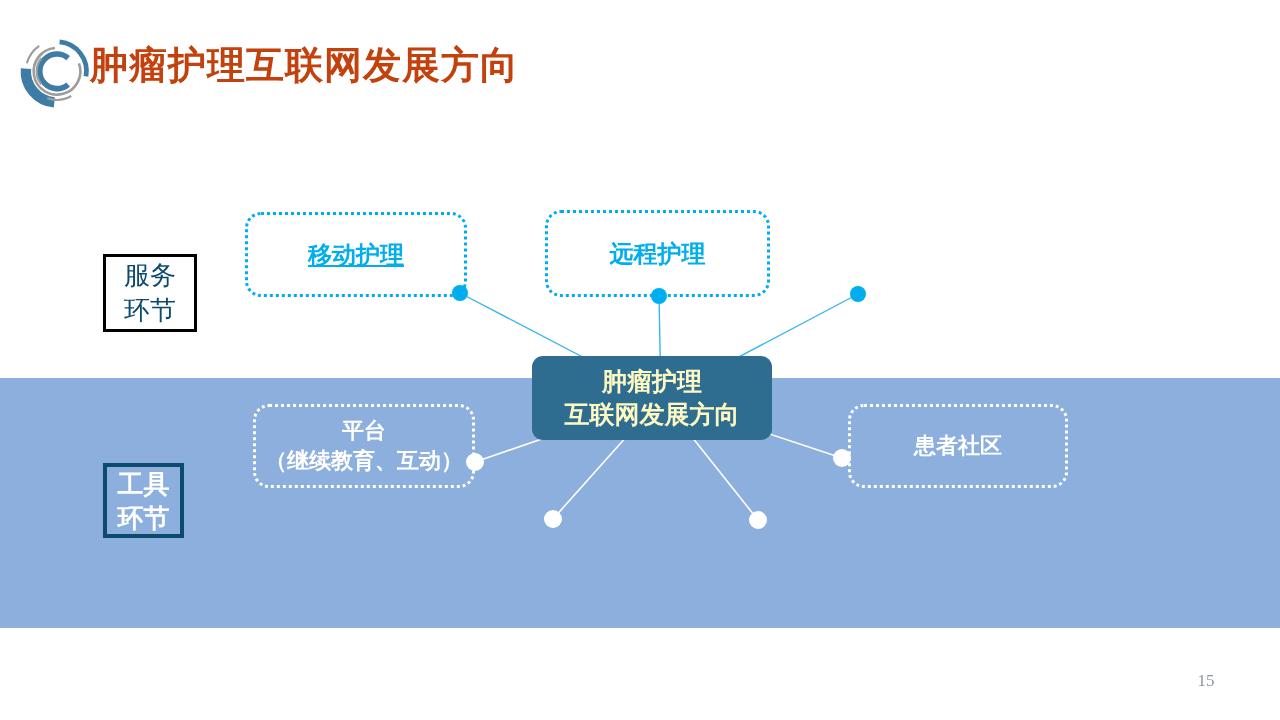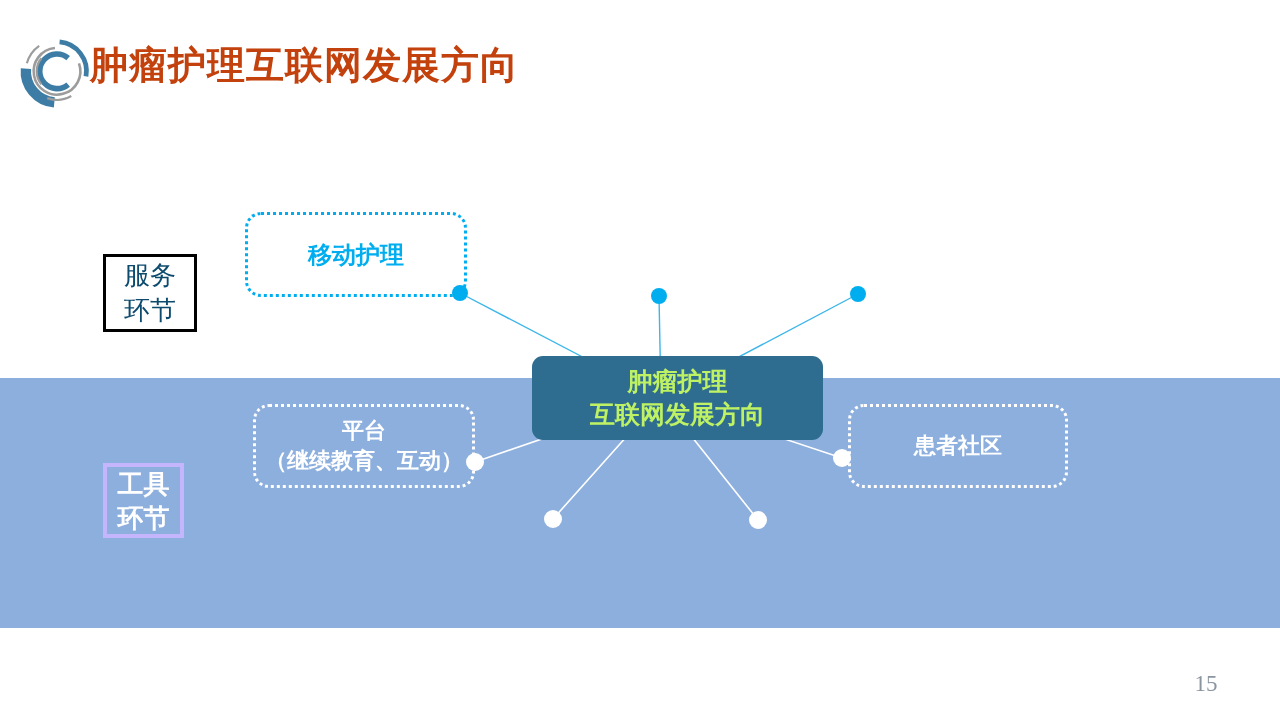--- a/index.html
+++ b/index.html
@@ -25,56 +25,56 @@
     position:absolute;display:flex;align-items:center;justify-content:center;
     text-align:center;white-space:pre-line;z-index:2;box-sizing:border-box;
   }
   .stage-label.service{
     left:103px;top:254px;width:94px;height:78px;
     border:3px solid #000;color:#0c4a6e;background:#fff;
     font-size:26px;line-height:35px;
   }
   .stage-label.tool{
     left:103px;top:463px;width:81px;height:75px;
-    border:4px solid #c4b5fd;color:#fff;background:transparent;
+    border:4px solid #0c4a6e;color:#fff;background:transparent;
     font-size:26px;line-height:34px;font-weight:bold;
   }
   
   .svc-box{
     position:absolute;display:flex;align-items:center;justify-content:center;
     border:3px dotted var(--accent-cyan,#00aeef);border-radius:16px;
     color:var(--accent-cyan,#00aeef);font-size:24px;font-weight:bold;
     background:#fff;z-index:2;box-sizing:border-box;text-align:center;
   }
-  #svc-0{left:245px;top:212px;width:222px;height:85px;}
+  #svc-0{left:245px;top:212px;width:222px;height:85px;text-decoration:underline;}
   #svc-1{left:545px;top:210px;width:225px;height:87px;}
   #svc-2{left:853px;top:213px;width:218px;height:83px;}
   
   .tool-box{
     position:absolute;display:flex;align-items:center;justify-content:center;
     border:3px dotted #fff;border-radius:16px;
     color:#fff;font-size:22px;font-weight:bold;line-height:30px;
     background:var(--band-blue,#8dafdd);z-index:2;box-sizing:border-box;
     text-align:center;white-space:pre-line;
   }
   #tool-0{left:253px;top:404px;width:222px;height:84px;}
   #tool-1{left:382px;top:518px;width:218px;height:85px;}
   #tool-2{left:713px;top:518px;width:220px;height:85px;}
   #tool-3{left:848px;top:404px;width:220px;height:84px;}
   
   .center-node{
-    position:absolute;left:532px;top:356px;width:291px;height:84px;
+    position:absolute;left:532px;top:356px;width:240px;height:84px;
     background:var(--center-node-fill,#2e6c90);border-radius:11px;
     display:flex;align-items:center;justify-content:center;text-align:center;
-    color:#bef264;font-size:25px;font-weight:bold;line-height:33px;
+    color:#fef9c3;font-size:25px;font-weight:bold;line-height:33px;
     white-space:pre-line;z-index:2;
   }
   .page-number{
     position:absolute;left:1186px;top:671px;width:40px;text-align:center;
-    font-size:23px;color:var(--page-number-gray,#8a95a0);
+    font-size:17px;color:var(--page-number-gray,#8a95a0);
     font-family:"Liberation Serif","DejaVu Serif",serif;
   }
 </style>
 </head>
 <body>
 
 <div class="slide">
 
   <svg class="logo" viewBox="0 0 104 105" aria-hidden="true">
     <g fill="none" stroke-linecap="butt">
@@ -105,20 +105,21 @@
       <line x1="842" y1="458" x2="661" y2="398"></line>
     </g>
   </svg>
 
   <div class="stage-label service">服务
 环节</div>
   <div class="stage-label tool">工具
 环节</div>
 
   <div class="svc-box" id="svc-0">移动护理</div>
+  <div class="svc-box" id="svc-1">远程护理</div>
 
   <div class="tool-box" id="tool-0">平台
 （继续教育、互动）</div>
   <div class="tool-box" id="tool-3">患者社区</div>
 
   <div class="center-node">肿瘤护理
 互联网发展方向</div>
 
   <svg class="dots" width="1280" height="720" aria-hidden="true">
     <g fill="#00aeef">

